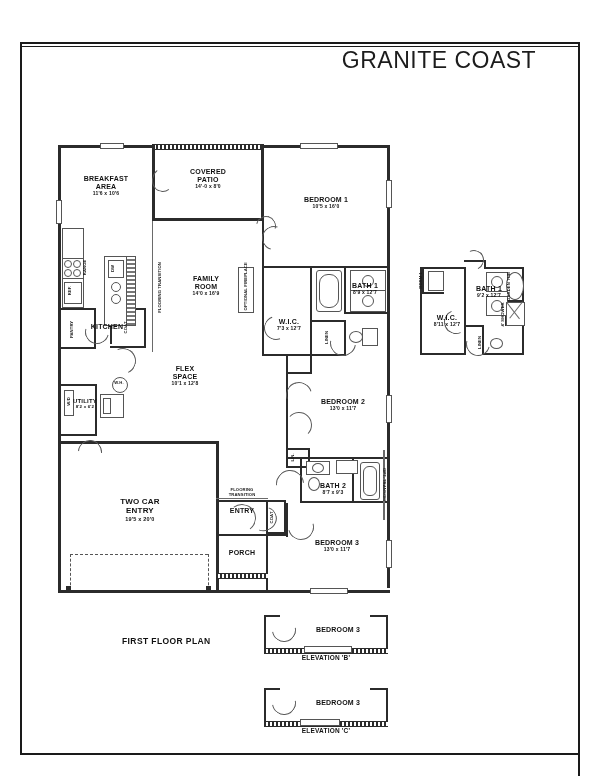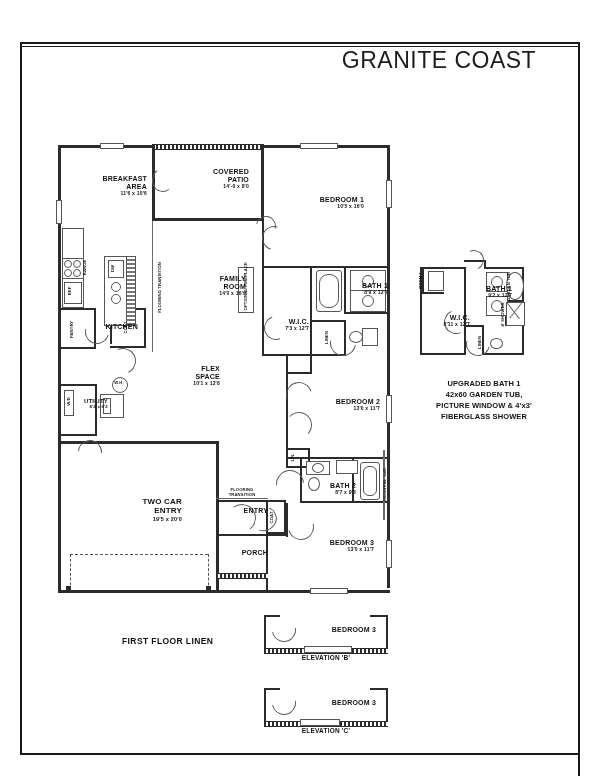--- a/index.html
+++ b/index.html
@@ -23,21 +23,21 @@
   #footer{position:absolute;left:2px;top:727px;font-size:22px;color:#2a2a2a;letter-spacing:.3px;}
 
   
   #plan{position:absolute;left:0;top:0;width:600px;height:776px;}
 
   
   .w{position:absolute;background:#2b2b2b;}
   .thin{position:absolute;background:#6a6a6a;}
 
   
-  .lbl{position:absolute;text-align:right;line-height:1.12;color:#111;
+  .lbl{position:absolute;text-align:center;line-height:1.12;color:#111;
        font-weight:bold;letter-spacing:.2px;white-space:nowrap;}
   .lbl .nm{font-size:7px;}
   .lbl .dm{font-size:5px;font-weight:bold;}
 
   .lbl-lg .nm{font-size:8px;}
   .lbl-lg .dm{font-size:5.5px;}
 
   .tiny{position:absolute;font-size:4.2px;font-weight:bold;color:#1a1a1a;
         letter-spacing:.1px;white-space:nowrap;text-align:center;line-height:1.15;}
 
@@ -318,21 +318,21 @@
     <div class="tiny vert rot90" style="left:57px;top:268px;width:26px;">REF.</div>
 
     <div class="tiny vert rot90" style="left:72px;top:245px;width:26px;">RANGE</div>
 
     <div class="tiny vert rot90" style="left:104px;top:246px;width:18px;">DW</div>
 
     <div class="tiny" style="left:111px;top:361px;width:16px;">W.H.</div>
 
     <div class="tiny vert rot90" style="left:56px;top:379px;width:26px;">W/D</div>
 
-    <div class="planlabel" style="left:122px;top:616px;">FIRST FLOOR LINEN</div>
+    <div class="planlabel" style="left:122px;top:616px;">FIRST FLOOR PLAN</div>
 
     <div class="w" style="left:420px;top:247px;width:2px;height:88px;"></div>
     <div class="w" style="left:420px;top:247px;width:46px;height:2px;"></div>
     <div class="w" style="left:464px;top:247px;width:2px;height:12px;"></div>
     <div class="w" style="left:464px;top:240px;width:22px;height:2px;"></div>
     <div class="w" style="left:484px;top:240px;width:2px;height:8px;"></div>
     <div class="w" style="left:484px;top:247px;width:40px;height:2px;"></div>
     <div class="w" style="left:522px;top:247px;width:2px;height:88px;"></div>
     <div class="w" style="left:420px;top:333px;width:46px;height:2px;"></div>
     <div class="w" style="left:484px;top:333px;width:40px;height:2px;"></div>
@@ -369,26 +369,20 @@
     <div class="lbl" style="left:424px;top:294px;width:46px;">
       <div class="nm">W.I.C.</div>
       <div class="dm">8'11 x 12'7</div>
     </div>
 
     <div class="tiny vert rot90" style="left:494px;top:264px;width:30px;">GARDEN TUB</div>
     <div class="tiny vert rot90" style="left:489px;top:292px;width:28px;">4' SHOWER</div>
     <div class="tiny vert rot90" style="left:466px;top:320px;width:28px;">LINEN</div>
     <div class="tiny vert rot90" style="left:407px;top:258px;width:28px;">BDRM 1</div>
 
-    <div class="capt" style="left:414px;top:359px;width:140px;">
-      <div>UPGRADED BATH 1</div>
-      <div>42x60 GARDEN TUB,</div>
-      <div>PICTURE WINDOW &amp; 4'x3'</div>
-      <div>FIBERGLASS SHOWER</div>
-    </div>
 
     <div class="w" style="left:264px;top:595px;width:2px;height:34px;"></div>
     <div class="w" style="left:264px;top:595px;width:16px;height:2px;"></div>
     <div class="w" style="left:386px;top:595px;width:2px;height:34px;"></div>
     <div class="w" style="left:370px;top:595px;width:18px;height:2px;"></div>
     <div class="hatch" style="left:264px;top:628px;width:124px;"></div>
     <div class="fix" style="left:304px;top:626px;width:46px;height:5px;"></div>
     <div class="door" style="left:272px;top:598px;width:22px;height:22px;transform:rotate(-55deg);"></div>
     <div class="lbl" style="left:300px;top:606px;width:76px;">
       <div class="nm">BEDROOM 3</div>

